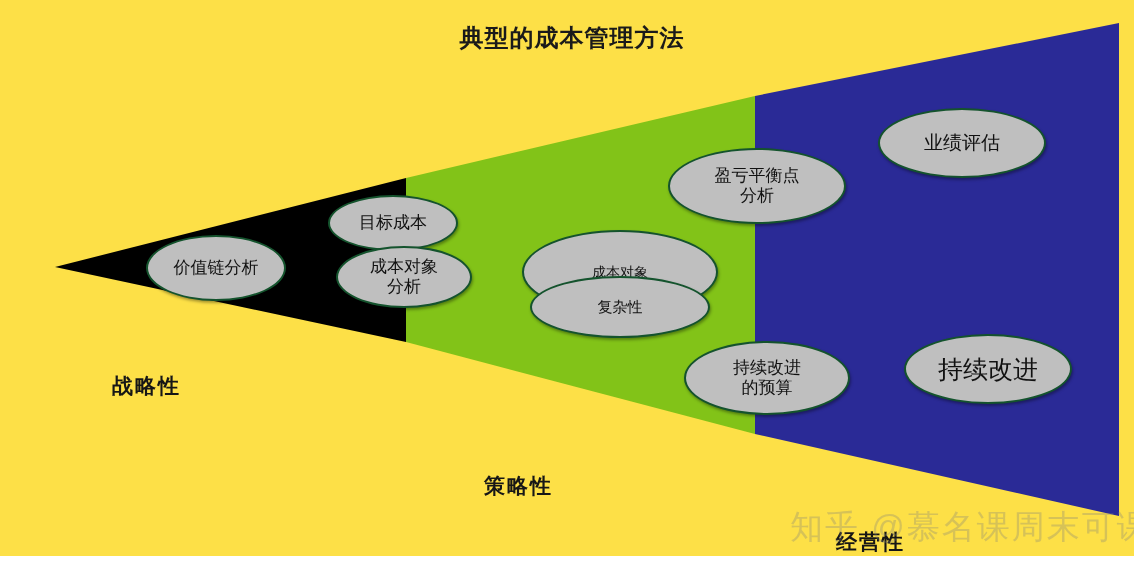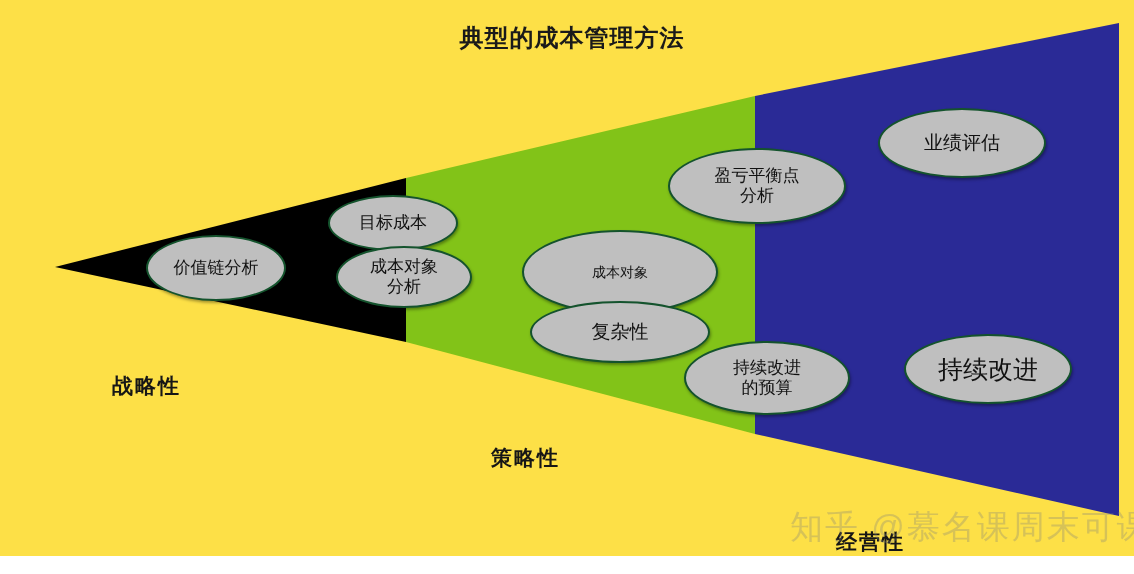--- a/index.html
+++ b/index.html
@@ -45,21 +45,21 @@
   
   .stage-label {
     position: absolute;
     font-size: 21px;
     font-weight: bold;
     color: #161616;
     letter-spacing: 2px;
     white-space: nowrap;
   }
   #stage-label-strategic { left: 112px; top: 372px; }
-  #stage-label-tactical  { left: 484px; top: 444px; margin-left: 7px; }
+  #stage-label-tactical  { left: 484px; top: 472px; }
   #stage-label-operational { left: 836px; top: 528px; }
 
   
   .node {
     position: absolute;
     background: #bfbfbf;
     border: 2px solid #14532d;
     border-radius: 50%;
     box-sizing: border-box;
     display: flex;
@@ -71,21 +71,21 @@
     line-height: 1.15;
     box-shadow: 1px 2px 3px rgba(0,0,0,0.35);
     white-space: pre-line;
   }
 
   #node-value-chain      { left: 146px; top: 235px; width: 140px; height: 66px; }
   #node-target-cost      { left: 328px; top: 195px; width: 130px; height: 56px; }
   #node-cost-driver      { left: 336px; top: 246px; width: 136px; height: 62px; }
   #node-product-cycle    { left: 330px; top: 296px; width: 152px; height: 50px; font-size: 16px; }
   #node-cost-object      { left: 522px; top: 230px; width: 196px; height: 84px; font-size: 14px; }
-  #node-complexity       { left: 530px; top: 301px; width: 180px; height: 62px; font-size: 19px; }
+  #node-complexity       { left: 530px; top: 276px; width: 180px; height: 62px; font-size: 15px; }
   #node-breakeven        { left: 668px; top: 148px; width: 178px; height: 76px; }
   #node-abb              { left: 684px; top: 341px; width: 166px; height: 74px; }
   #node-performance      { left: 878px; top: 108px; width: 168px; height: 70px; font-size: 19px; }
   #node-improvement      { left: 904px; top: 334px; width: 168px; height: 70px; font-size: 25px; }
 
   
   #watermark {
     position: absolute;
     left: 790px;
     top: 505px;

